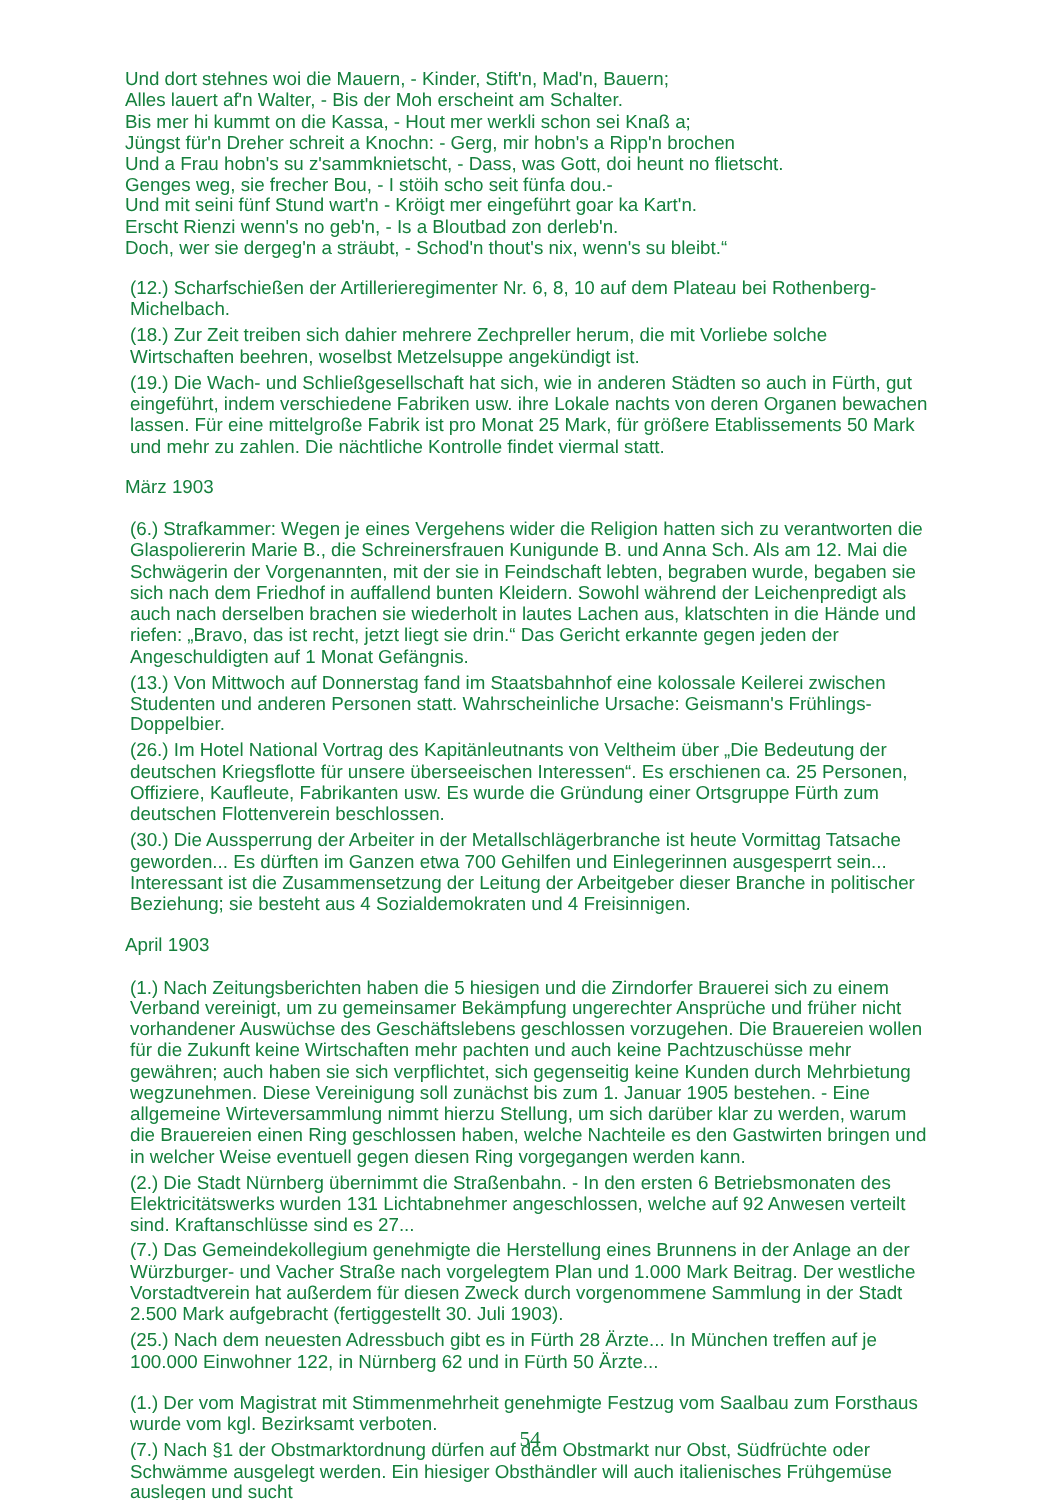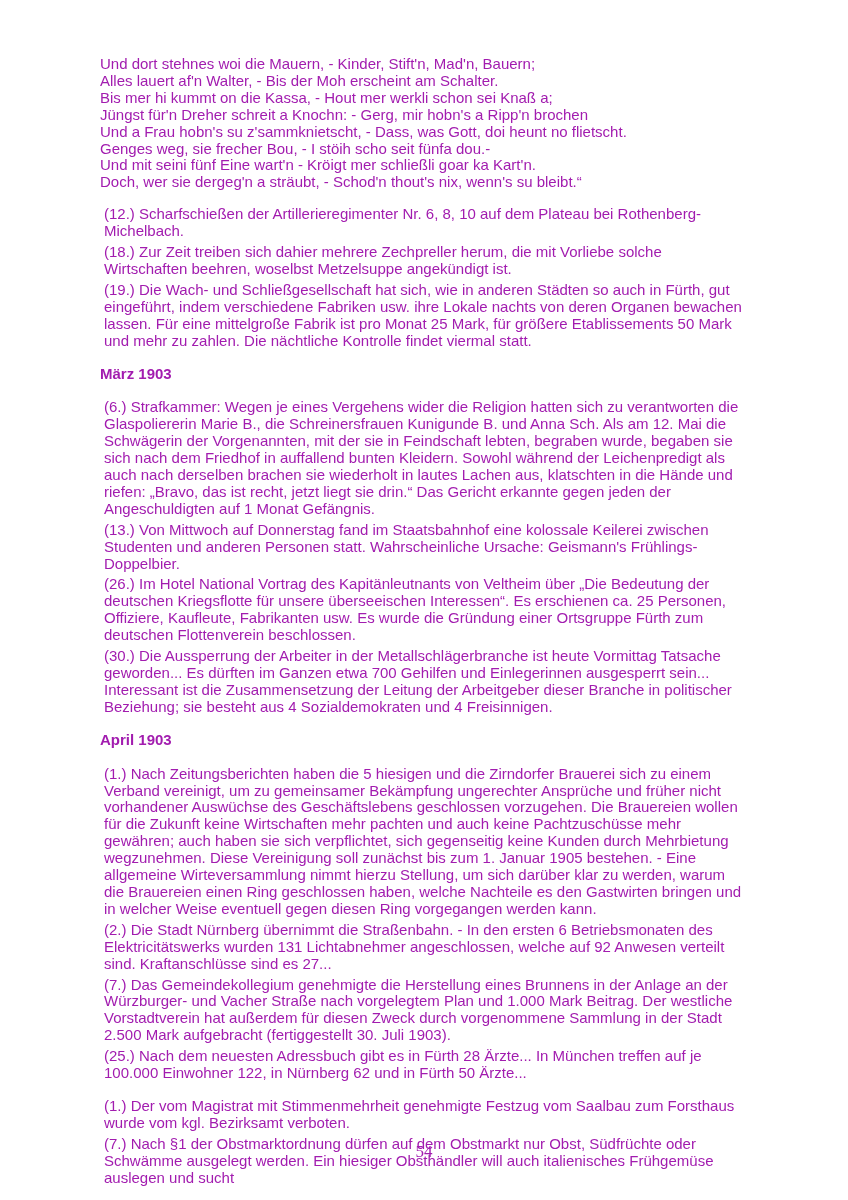--- a/index.html
+++ b/index.html
@@ -3,41 +3,41 @@
 <meta charset="utf-8">
 <style>
   * { box-sizing: border-box; }
   html, body { margin: 0; padding: 0; background: #ffffff; }
   body { width: 848px; height: 1200px; }
   .page {
     position: relative;
     width: 848px;
     height: 1200px;
     background: #ffffff;
-    color: #a21caf;
+    color: #15803d;
     font-family: "Liberation Sans", "DejaVu Sans", sans-serif;
     font-size: 15px;
     line-height: 16.9px;
     overflow: hidden;
     border-radius: 10px;
   }
   .content {
     position: absolute;
     left: 100px;
     top: 56px;
     width: 652px;
   }
   .poem { margin: 0 0 15px 0; }
   .poem-line { white-space: nowrap; }
   .group { margin: 0 0 16px 0; }
   .group p { margin: 4px; padding: 0; }
   .section-heading {
     font-size: 15px;
     line-height: 16.9px;
-    font-weight: bold;
+    font-weight: normal;
     margin: 0 0 17px 0;
   }
   .page-number {
     position: absolute;
     left: 0;
     top: 1143px;
     width: 848px;
     text-align: center;
     font-family: "Liberation Serif", "DejaVu Serif", serif;
     font-size: 17px;
@@ -50,21 +50,22 @@
 <div class="page">
   <div class="content">
 
     <div class="poem">
       <div class="poem-line">Und dort stehnes woi die Mauern, - Kinder, Stift'n, Mad'n, Bauern;</div>
       <div class="poem-line">Alles lauert af'n Walter, - Bis der Moh erscheint am Schalter.</div>
       <div class="poem-line">Bis mer hi kummt on die Kassa, - Hout mer werkli schon sei Knaß a;</div>
       <div class="poem-line">Jüngst für'n Dreher schreit a Knochn: - Gerg, mir hobn's a Ripp'n brochen</div>
       <div class="poem-line">Und a Frau hobn's su z'sammknietscht, - Dass, was Gott, doi heunt no flietscht.</div>
       <div class="poem-line">Genges weg, sie frecher Bou, - I stöih scho seit fünfa dou.-</div>
-      <div class="poem-line">Und mit seini fünf Eine wart'n - Kröigt mer schließli goar ka Kart'n.</div>
+      <div class="poem-line">Und mit seini fünf Stund wart'n - Kröigt mer eingeführt goar ka Kart'n.</div>
+      <div class="poem-line">Erscht Rienzi wenn's no geb'n, - Is a Bloutbad zon derleb'n.</div>
       <div class="poem-line">Doch, wer sie dergeg'n a sträubt, - Schod'n thout's nix, wenn's su bleibt.“</div>
     </div>
 
     <div class="group">
       <p>(12.) Scharfschießen der Artillerieregimenter Nr. 6, 8, 10 auf dem Plateau bei Rothenberg-Michelbach.</p>
       <p>(18.) Zur Zeit treiben sich dahier mehrere Zechpreller herum, die mit Vorliebe solche Wirtschaften beehren, woselbst Metzelsuppe angekündigt ist.</p>
       <p>(19.) Die Wach- und Schließgesellschaft hat sich, wie in anderen Städten so auch in Fürth, gut eingeführt, indem verschiedene Fabriken usw. ihre Lokale nachts von deren Organen bewachen lassen. Für eine mittelgroße Fabrik ist pro Monat 25 Mark, für größere Etablissements 50 Mark und mehr zu zahlen. Die nächtliche Kontrolle findet viermal statt.</p>
     </div>
 
     <h2 class="section-heading">März 1903</h2>

